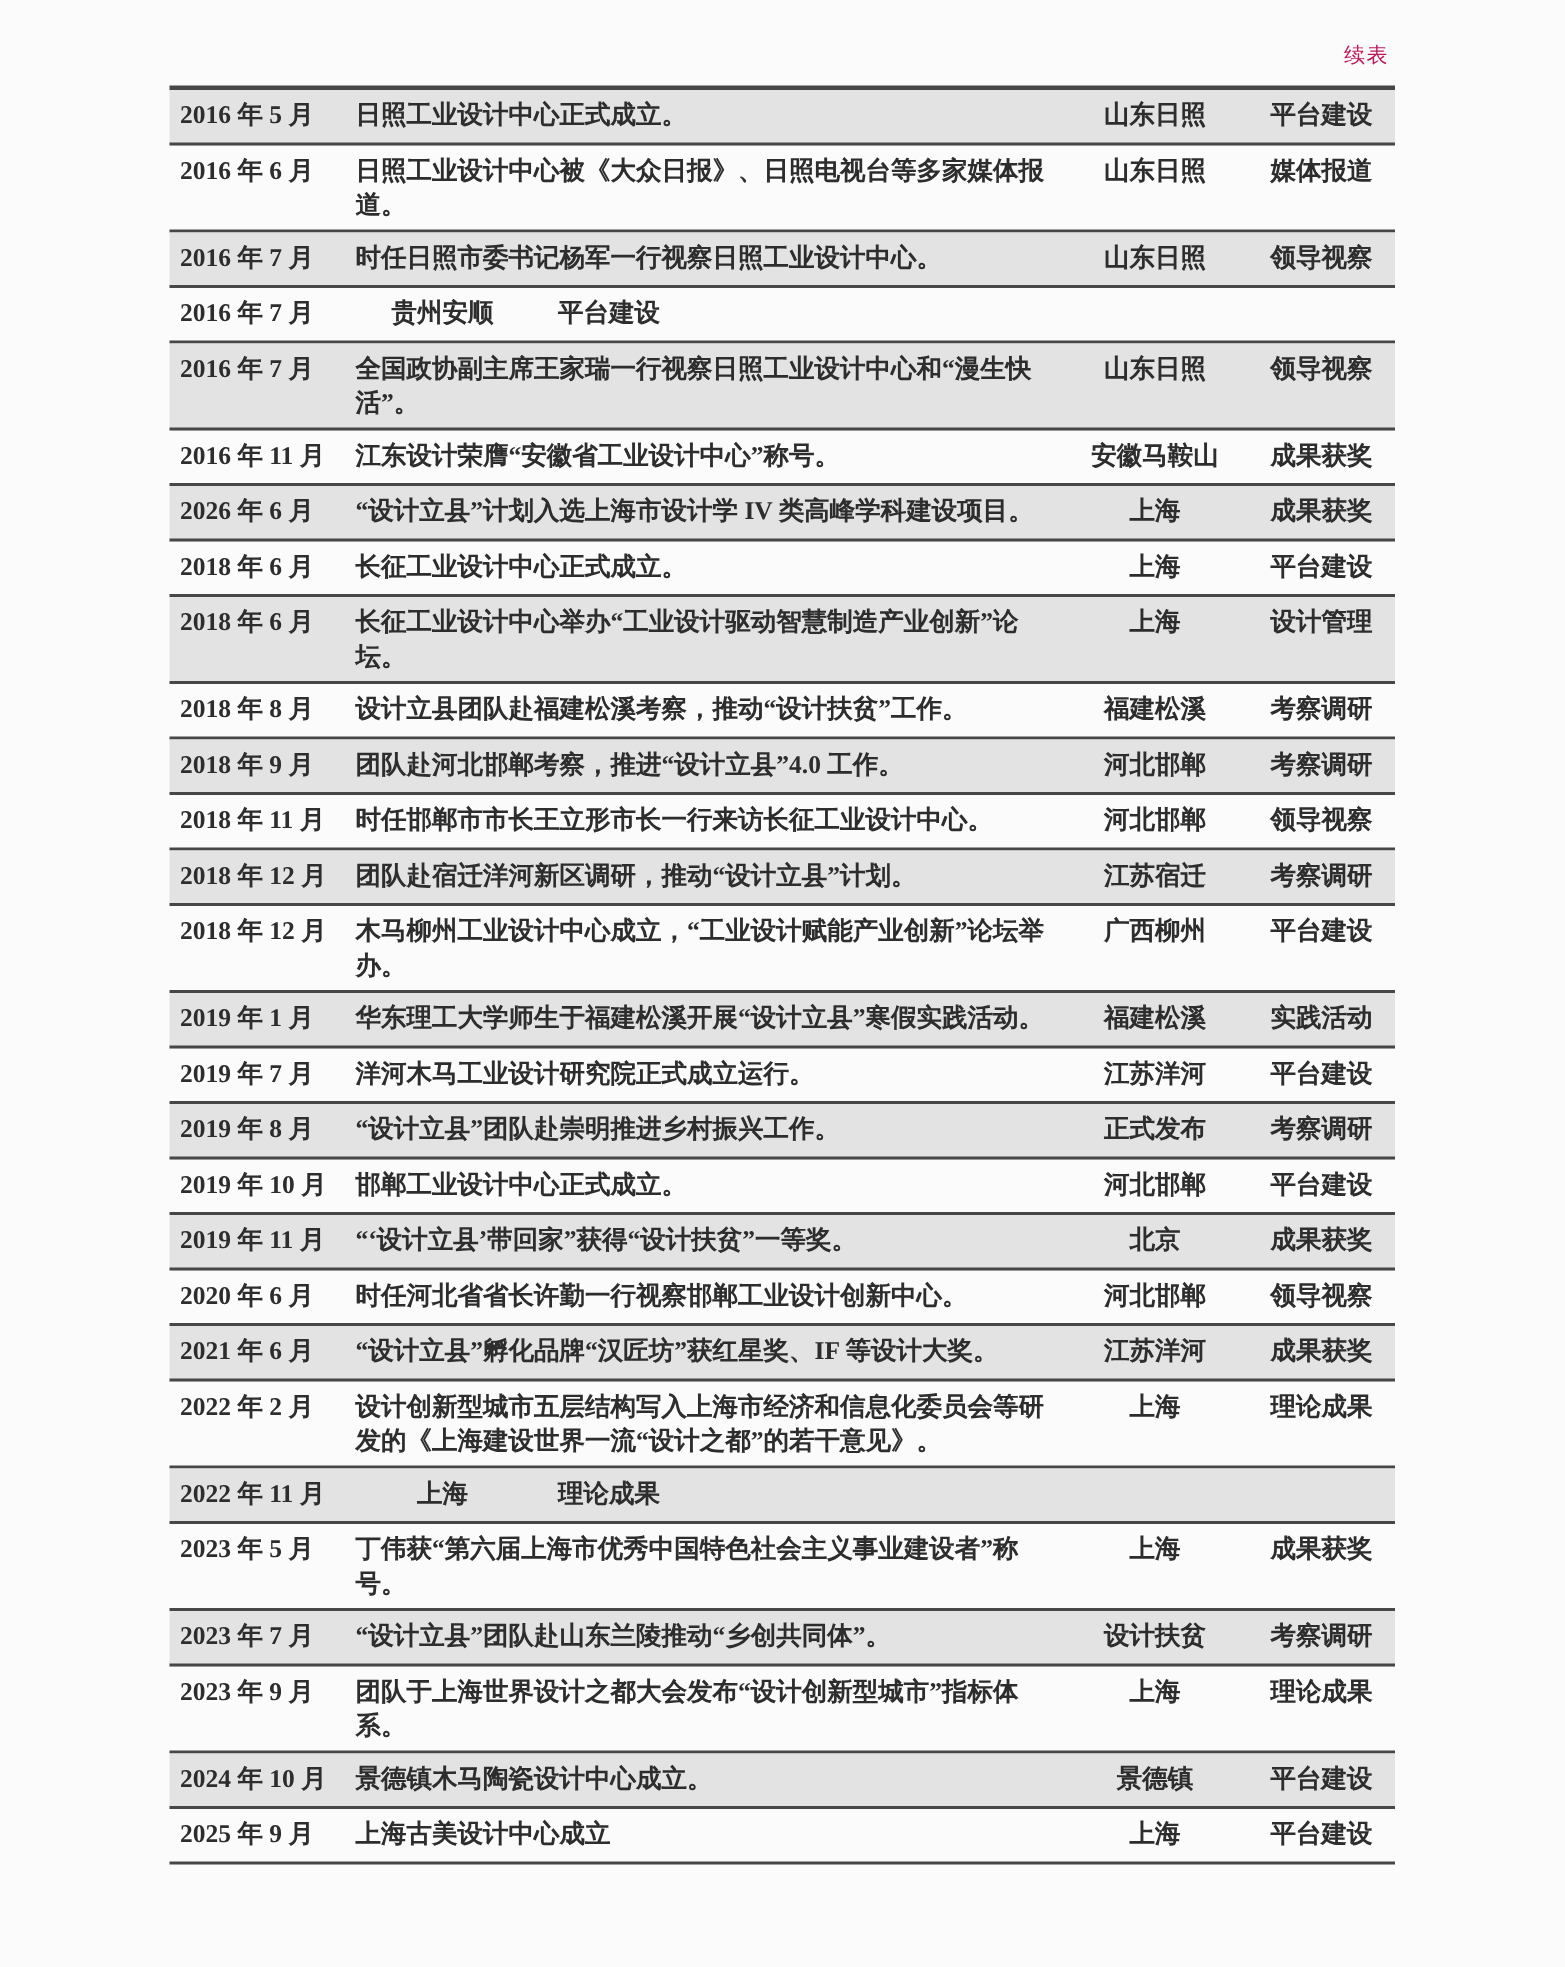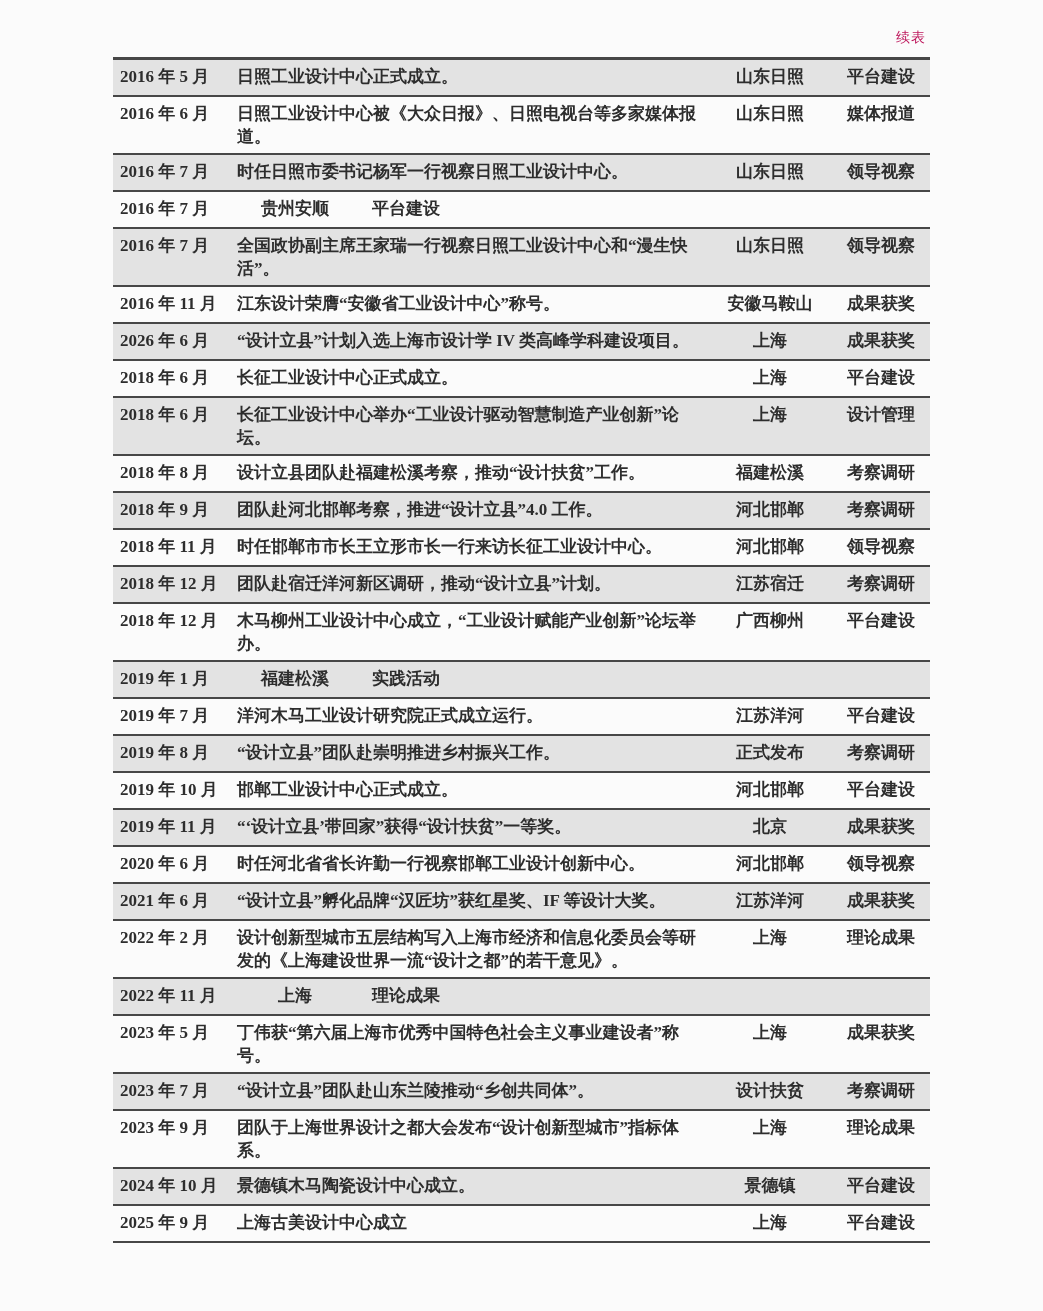--- a/index.html
+++ b/index.html
@@ -163,20 +163,21 @@
     <div class="cell category">考察调研</div>
   </div>
         <div class="row">
     <div class="cell date">2018 年 12 月</div>
     <div class="cell event">木马柳州工业设计中心成立，“工业设计赋能产业创新”论坛举办。</div>
     <div class="cell location">广西柳州</div>
     <div class="cell category">平台建设</div>
   </div>
         <div class="row shaded">
     <div class="cell date">2019 年 1 月</div>
+    <div class="cell event">华东理工大学师生于福建松溪开展“设计立县”寒假实践活动。</div>
     <div class="cell location">福建松溪</div>
     <div class="cell category">实践活动</div>
   </div>
         <div class="row">
     <div class="cell date">2019 年 7 月</div>
     <div class="cell event">洋河木马工业设计研究院正式成立运行。</div>
     <div class="cell location">江苏洋河</div>
     <div class="cell category">平台建设</div>
   </div>
         <div class="row shaded">

